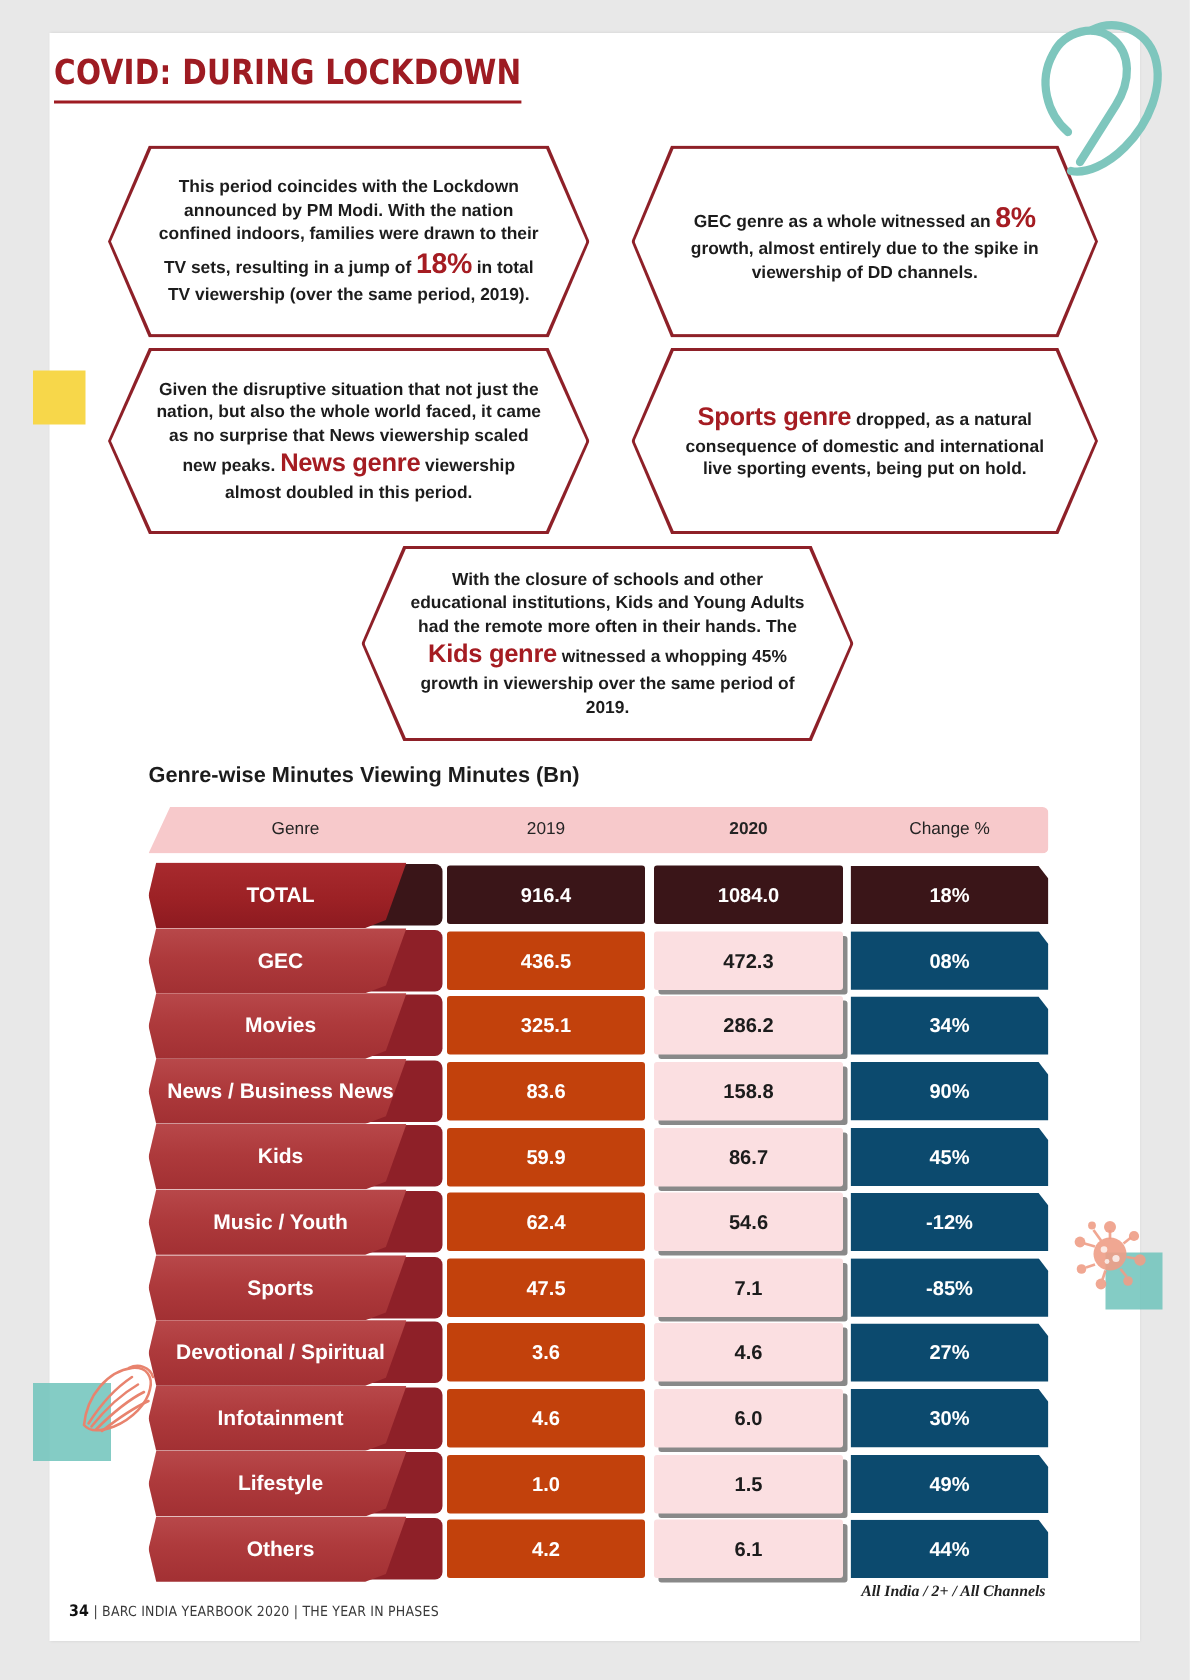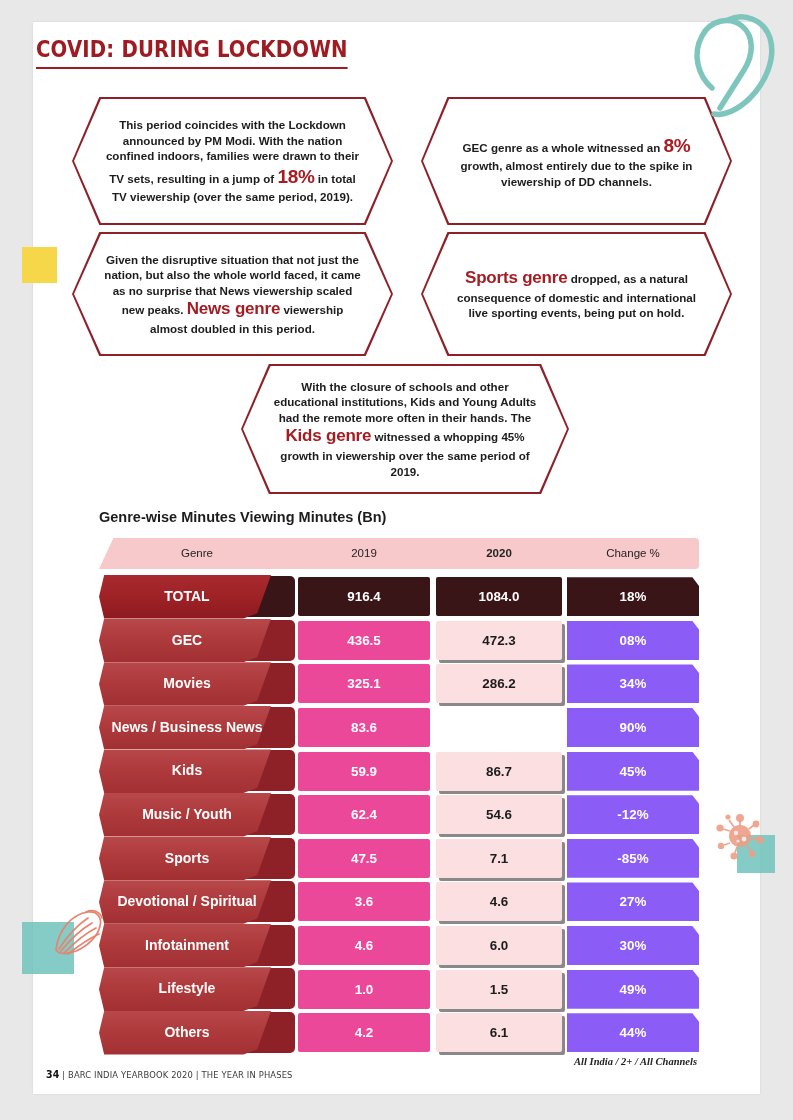--- a/index.html
+++ b/index.html
@@ -225,32 +225,32 @@
   .cell {
     height: 39px;
     margin-top: 2.3px;
     line-height: 39px;
     text-align: center;
     font-size: 13.4px;
     font-weight: 700;
     box-sizing: border-box;
   }
   .cell-2019 {
-    background: #ec4899;
+    background: #c2410c;
     color: #ffffff;
     border-radius: 2px;
   }
   .cell-2020 {
     background: #fbdfe1;
     color: #1c1c1c;
     border-radius: 2px;
     box-shadow: 3px 3px 0 rgba(40,40,40,.55);
   }
   .cell-change {
-    background: #8b5cf6;
+    background: #0c4a6e;
     color: #ffffff;
     clip-path: polygon(0% 0%, 95% 0%, 100% 22%, 100% 100%, 0% 100%);
   }
   .row-total .cell-2019,
   .row-total .cell-2020,
   .row-total .cell-change {
     background: #3A1518;
     color: #ffffff;
     box-shadow: none;
   }
@@ -416,20 +416,21 @@
         <div class="cell cell-2020 r-2020">286.2</div>
         <div class="cell cell-change r-change">34%</div>
       </div>
       <div class="table-row">
         <div class="ribbon r-genre">
           <div class="fold"></div>
           <div class="front"></div>
           <div class="label">News / Business News</div>
         </div>
         <div class="cell cell-2019 r-2019">83.6</div>
+        <div class="cell cell-2020 r-2020">158.8</div>
         <div class="cell cell-change r-change">90%</div>
       </div>
       <div class="table-row">
         <div class="ribbon r-genre">
           <div class="fold"></div>
           <div class="front"></div>
           <div class="label">Kids</div>
         </div>
         <div class="cell cell-2019 r-2019">59.9</div>
         <div class="cell cell-2020 r-2020">86.7</div>

